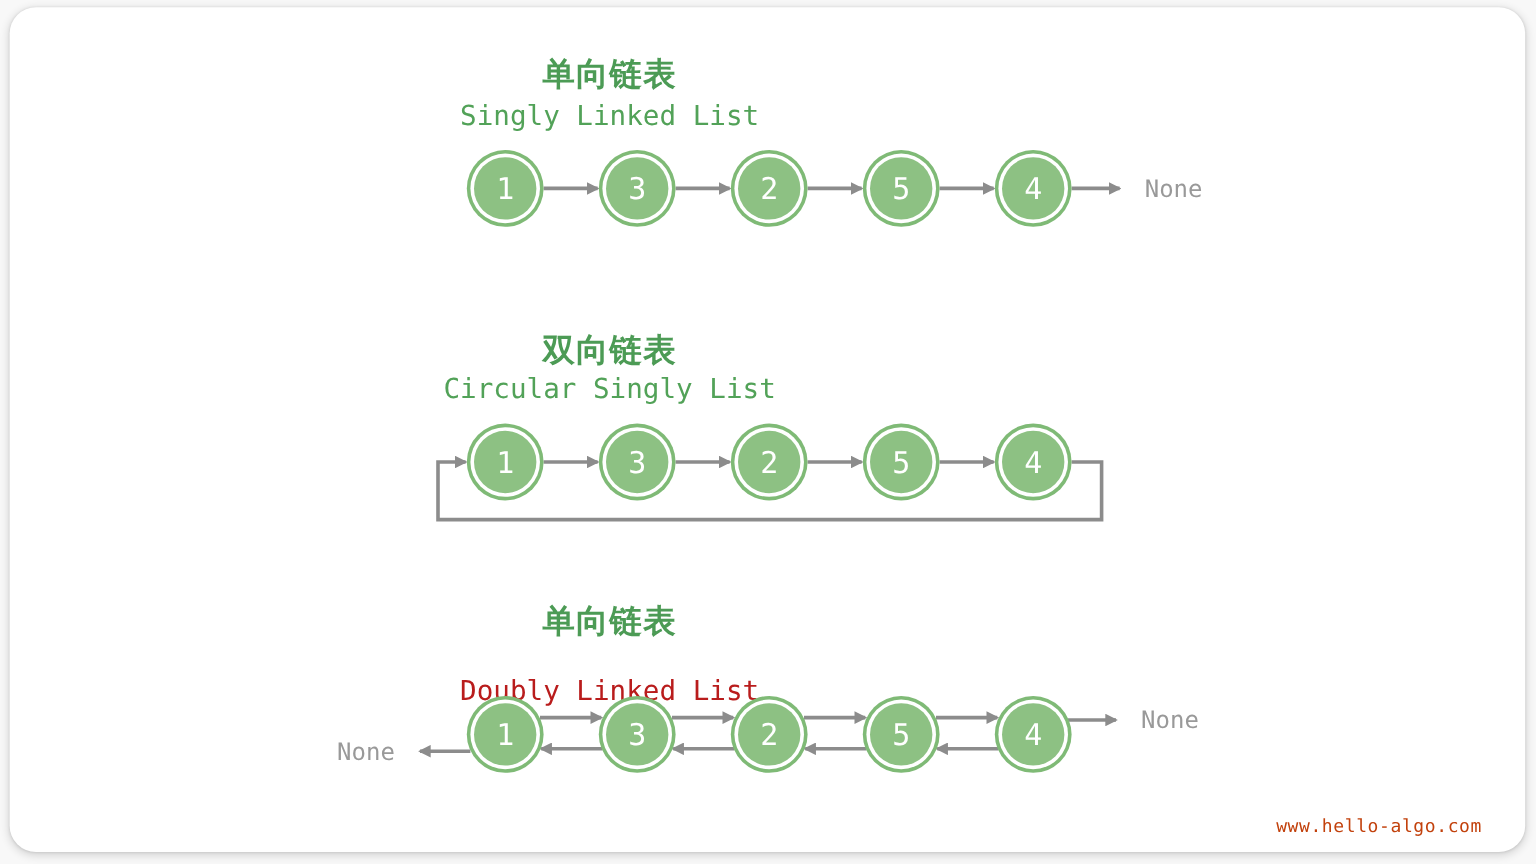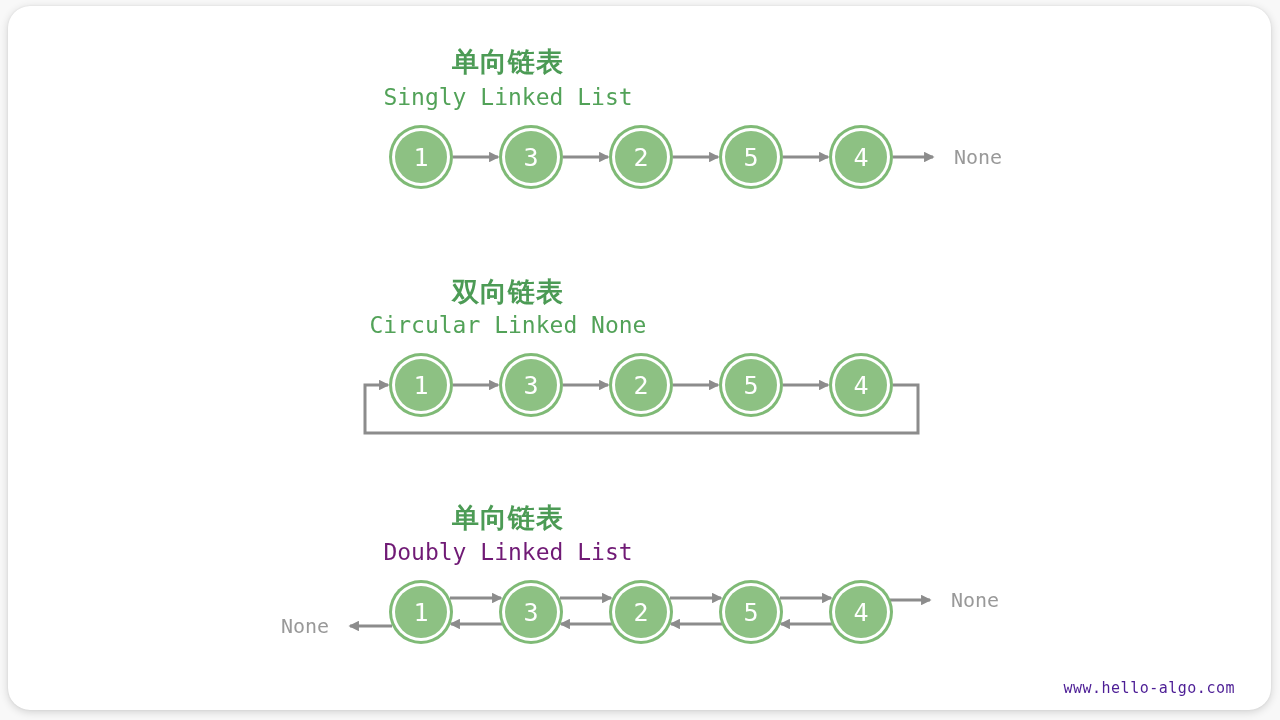--- a/index.html
+++ b/index.html
@@ -78,33 +78,33 @@
       <div class="title-en" style="left: 508px; top: 97px; color: rgb(82, 162, 88);">Singly Linked List</div>
       <div class="none-label" style="left: 978px; top: 157px; color: rgb(153, 153, 153);">None</div>
       <div class="node" style="left: 395px; top: 131px; background: rgb(141, 193, 131); box-shadow: rgb(255, 255, 255) 0px 0px 0px 3px, rgb(127, 186, 118) 0px 0px 0px 6px;">1</div>
       <div class="node" style="left: 505px; top: 131px; background: rgb(141, 193, 131); box-shadow: rgb(255, 255, 255) 0px 0px 0px 3px, rgb(127, 186, 118) 0px 0px 0px 6px;">3</div>
       <div class="node" style="left: 615px; top: 131px; background: rgb(141, 193, 131); box-shadow: rgb(255, 255, 255) 0px 0px 0px 3px, rgb(127, 186, 118) 0px 0px 0px 6px;">2</div>
       <div class="node" style="left: 725px; top: 131px; background: rgb(141, 193, 131); box-shadow: rgb(255, 255, 255) 0px 0px 0px 3px, rgb(127, 186, 118) 0px 0px 0px 6px;">5</div>
       <div class="node" style="left: 835px; top: 131px; background: rgb(141, 193, 131); box-shadow: rgb(255, 255, 255) 0px 0px 0px 3px, rgb(127, 186, 118) 0px 0px 0px 6px;">4</div>
     </div>
     <div class="section">
       <div class="title-zh" style="left: 508px; top: 292px; color: rgb(76, 155, 85);">双向链表</div>
-      <div class="title-en" style="left: 508px; top: 325px; color: rgb(82, 162, 88);">Circular Linked None</div>
+      <div class="title-en" style="left: 508px; top: 325px; color: rgb(82, 162, 88);">Circular Singly List</div>
       <div class="node" style="left: 395px; top: 359px; background: rgb(141, 193, 131); box-shadow: rgb(255, 255, 255) 0px 0px 0px 3px, rgb(127, 186, 118) 0px 0px 0px 6px;">1</div>
       <div class="node" style="left: 505px; top: 359px; background: rgb(141, 193, 131); box-shadow: rgb(255, 255, 255) 0px 0px 0px 3px, rgb(127, 186, 118) 0px 0px 0px 6px;">3</div>
       <div class="node" style="left: 615px; top: 359px; background: rgb(141, 193, 131); box-shadow: rgb(255, 255, 255) 0px 0px 0px 3px, rgb(127, 186, 118) 0px 0px 0px 6px;">2</div>
       <div class="node" style="left: 725px; top: 359px; background: rgb(141, 193, 131); box-shadow: rgb(255, 255, 255) 0px 0px 0px 3px, rgb(127, 186, 118) 0px 0px 0px 6px;">5</div>
       <div class="node" style="left: 835px; top: 359px; background: rgb(141, 193, 131); box-shadow: rgb(255, 255, 255) 0px 0px 0px 3px, rgb(127, 186, 118) 0px 0px 0px 6px;">4</div>
     </div>
     <div class="section">
       <div class="title-zh" style="left: 508px; top: 518px; color: rgb(76, 155, 85);">单向链表</div>
-      <div class="title-en" style="left: 508px; top: 552px; color: #701a75;">Doubly Linked List</div>
+      <div class="title-en" style="left: 508px; top: 576px; color: #b91c1c;">Doubly Linked List</div>
       <div class="none-label" style="left: 975px; top: 600px; color: rgb(153, 153, 153);">None</div>
       <div class="none-label" style="left: 305px; top: 626px; color: rgb(153, 153, 153);">None</div>
       <div class="node" style="left: 395px; top: 586px; background: rgb(141, 193, 131); box-shadow: rgb(255, 255, 255) 0px 0px 0px 3px, rgb(127, 186, 118) 0px 0px 0px 6px;">1</div>
       <div class="node" style="left: 505px; top: 586px; background: rgb(141, 193, 131); box-shadow: rgb(255, 255, 255) 0px 0px 0px 3px, rgb(127, 186, 118) 0px 0px 0px 6px;">3</div>
       <div class="node" style="left: 615px; top: 586px; background: rgb(141, 193, 131); box-shadow: rgb(255, 255, 255) 0px 0px 0px 3px, rgb(127, 186, 118) 0px 0px 0px 6px;">2</div>
       <div class="node" style="left: 725px; top: 586px; background: rgb(141, 193, 131); box-shadow: rgb(255, 255, 255) 0px 0px 0px 3px, rgb(127, 186, 118) 0px 0px 0px 6px;">5</div>
       <div class="node" style="left: 835px; top: 586px; background: rgb(141, 193, 131); box-shadow: rgb(255, 255, 255) 0px 0px 0px 3px, rgb(127, 186, 118) 0px 0px 0px 6px;">4</div>
     </div>
   </div>
 
-<div class="watermark" style="color: #4c1d95;">www.hello-algo.com</div>
+<div class="watermark" style="color: #c2410c;">www.hello-algo.com</div>
 
 </body></html>

